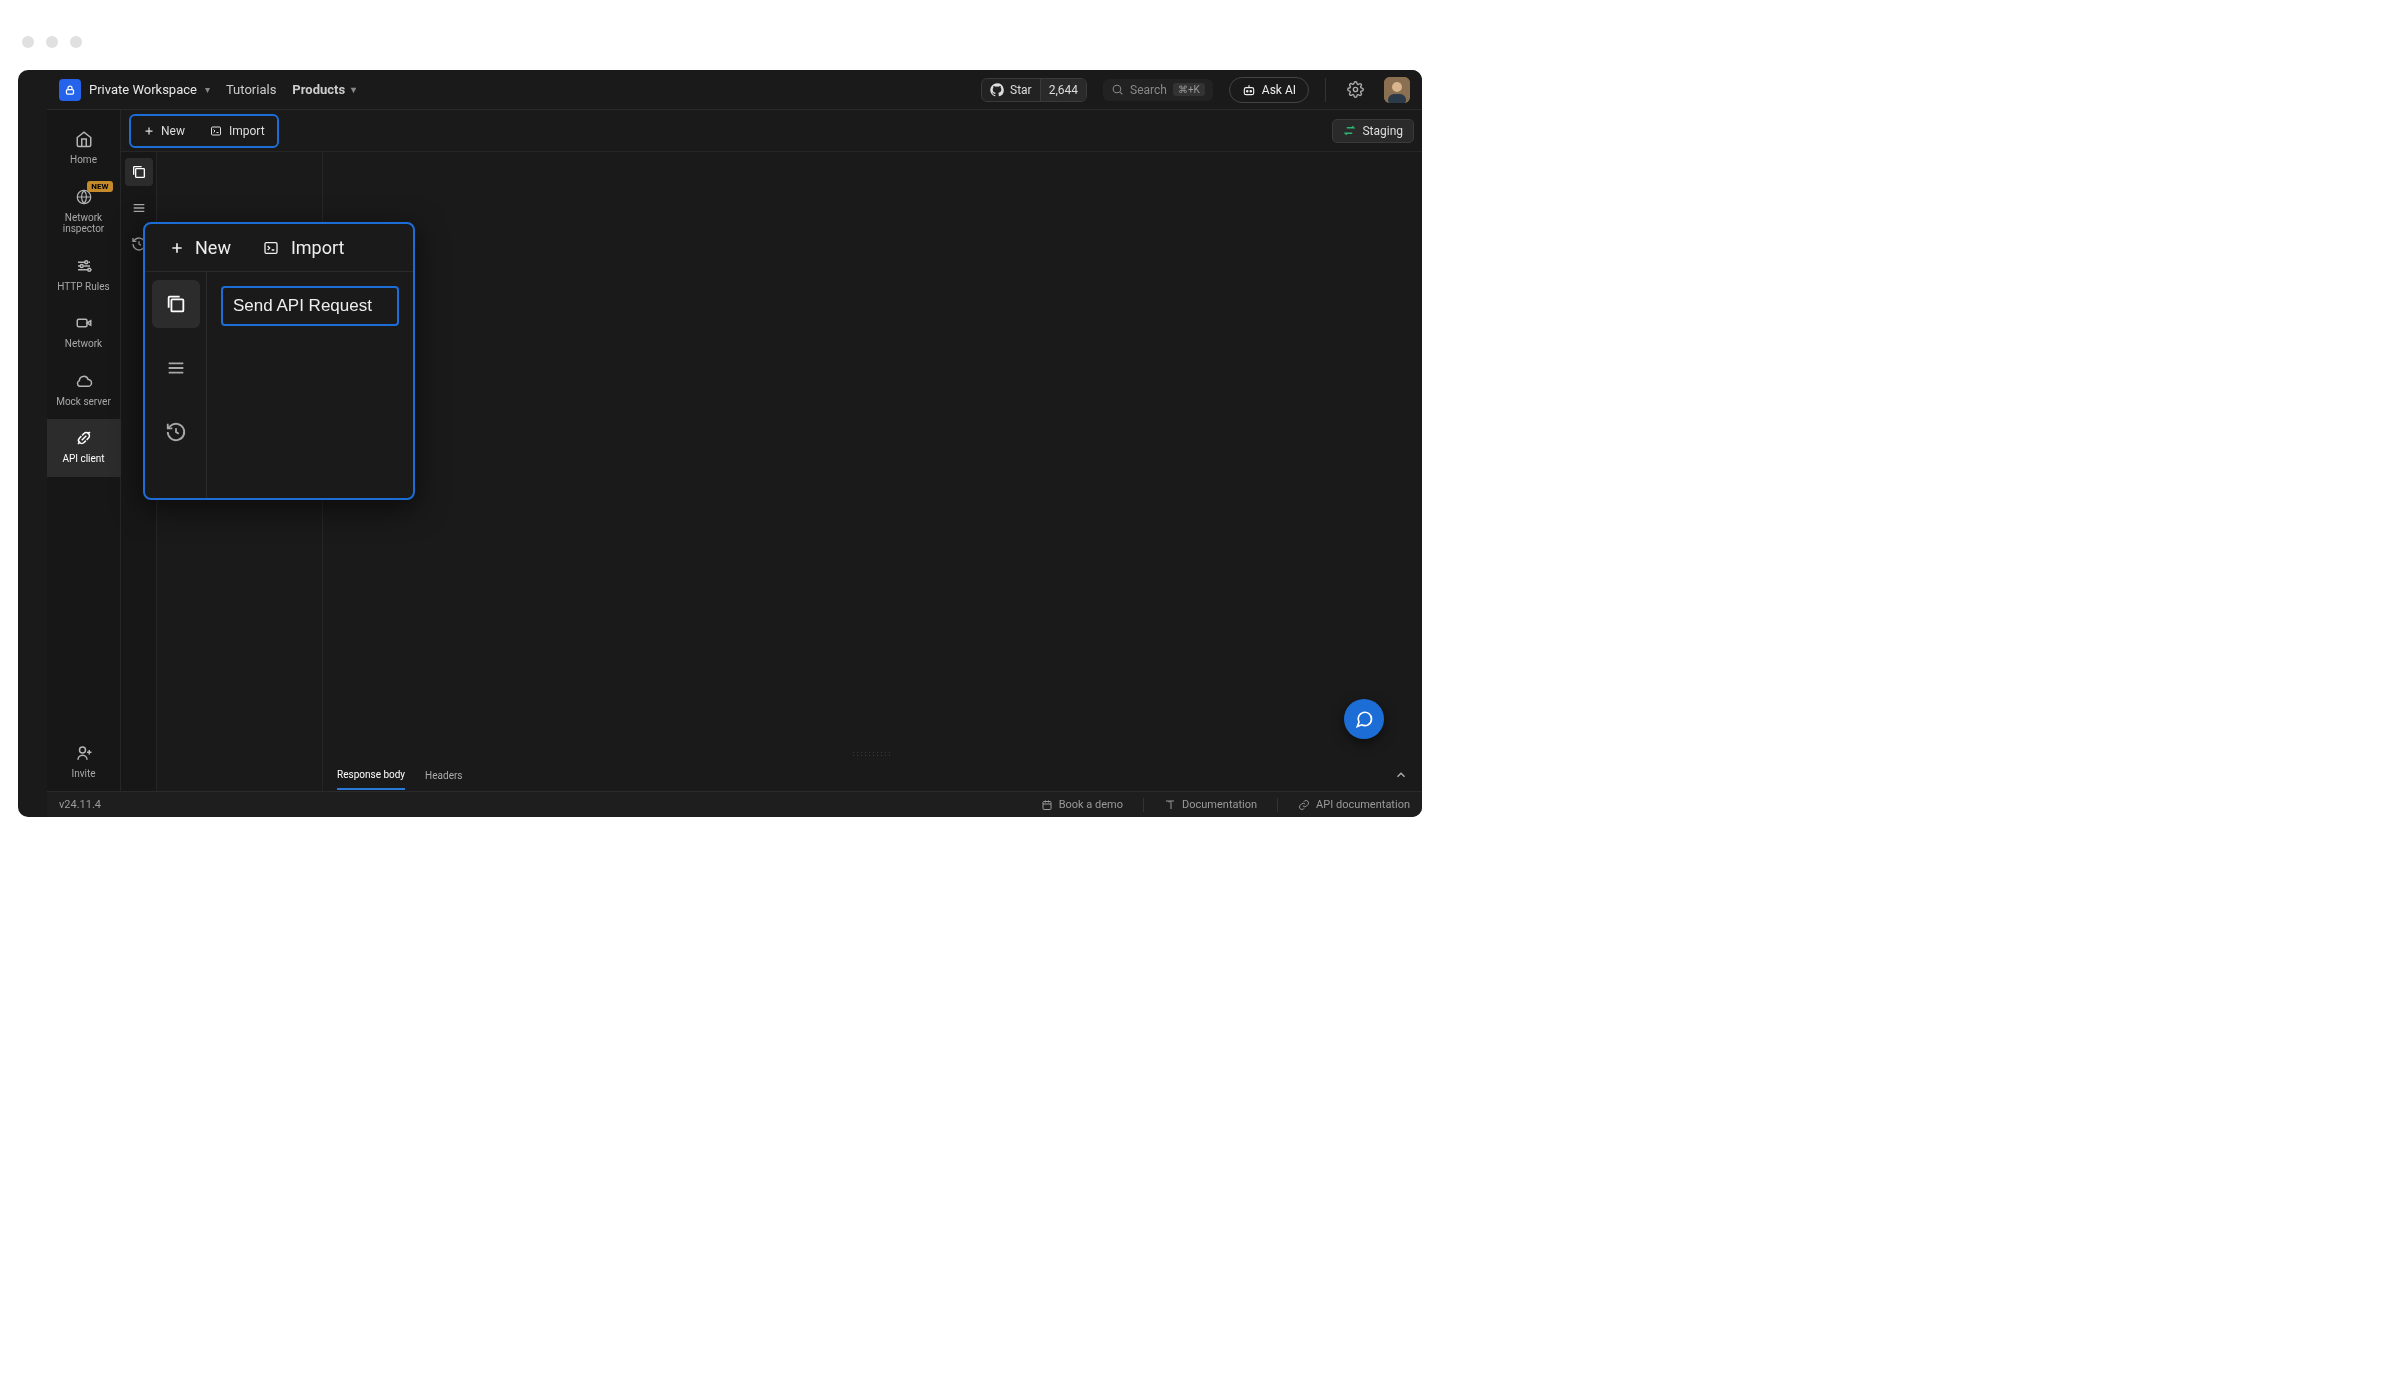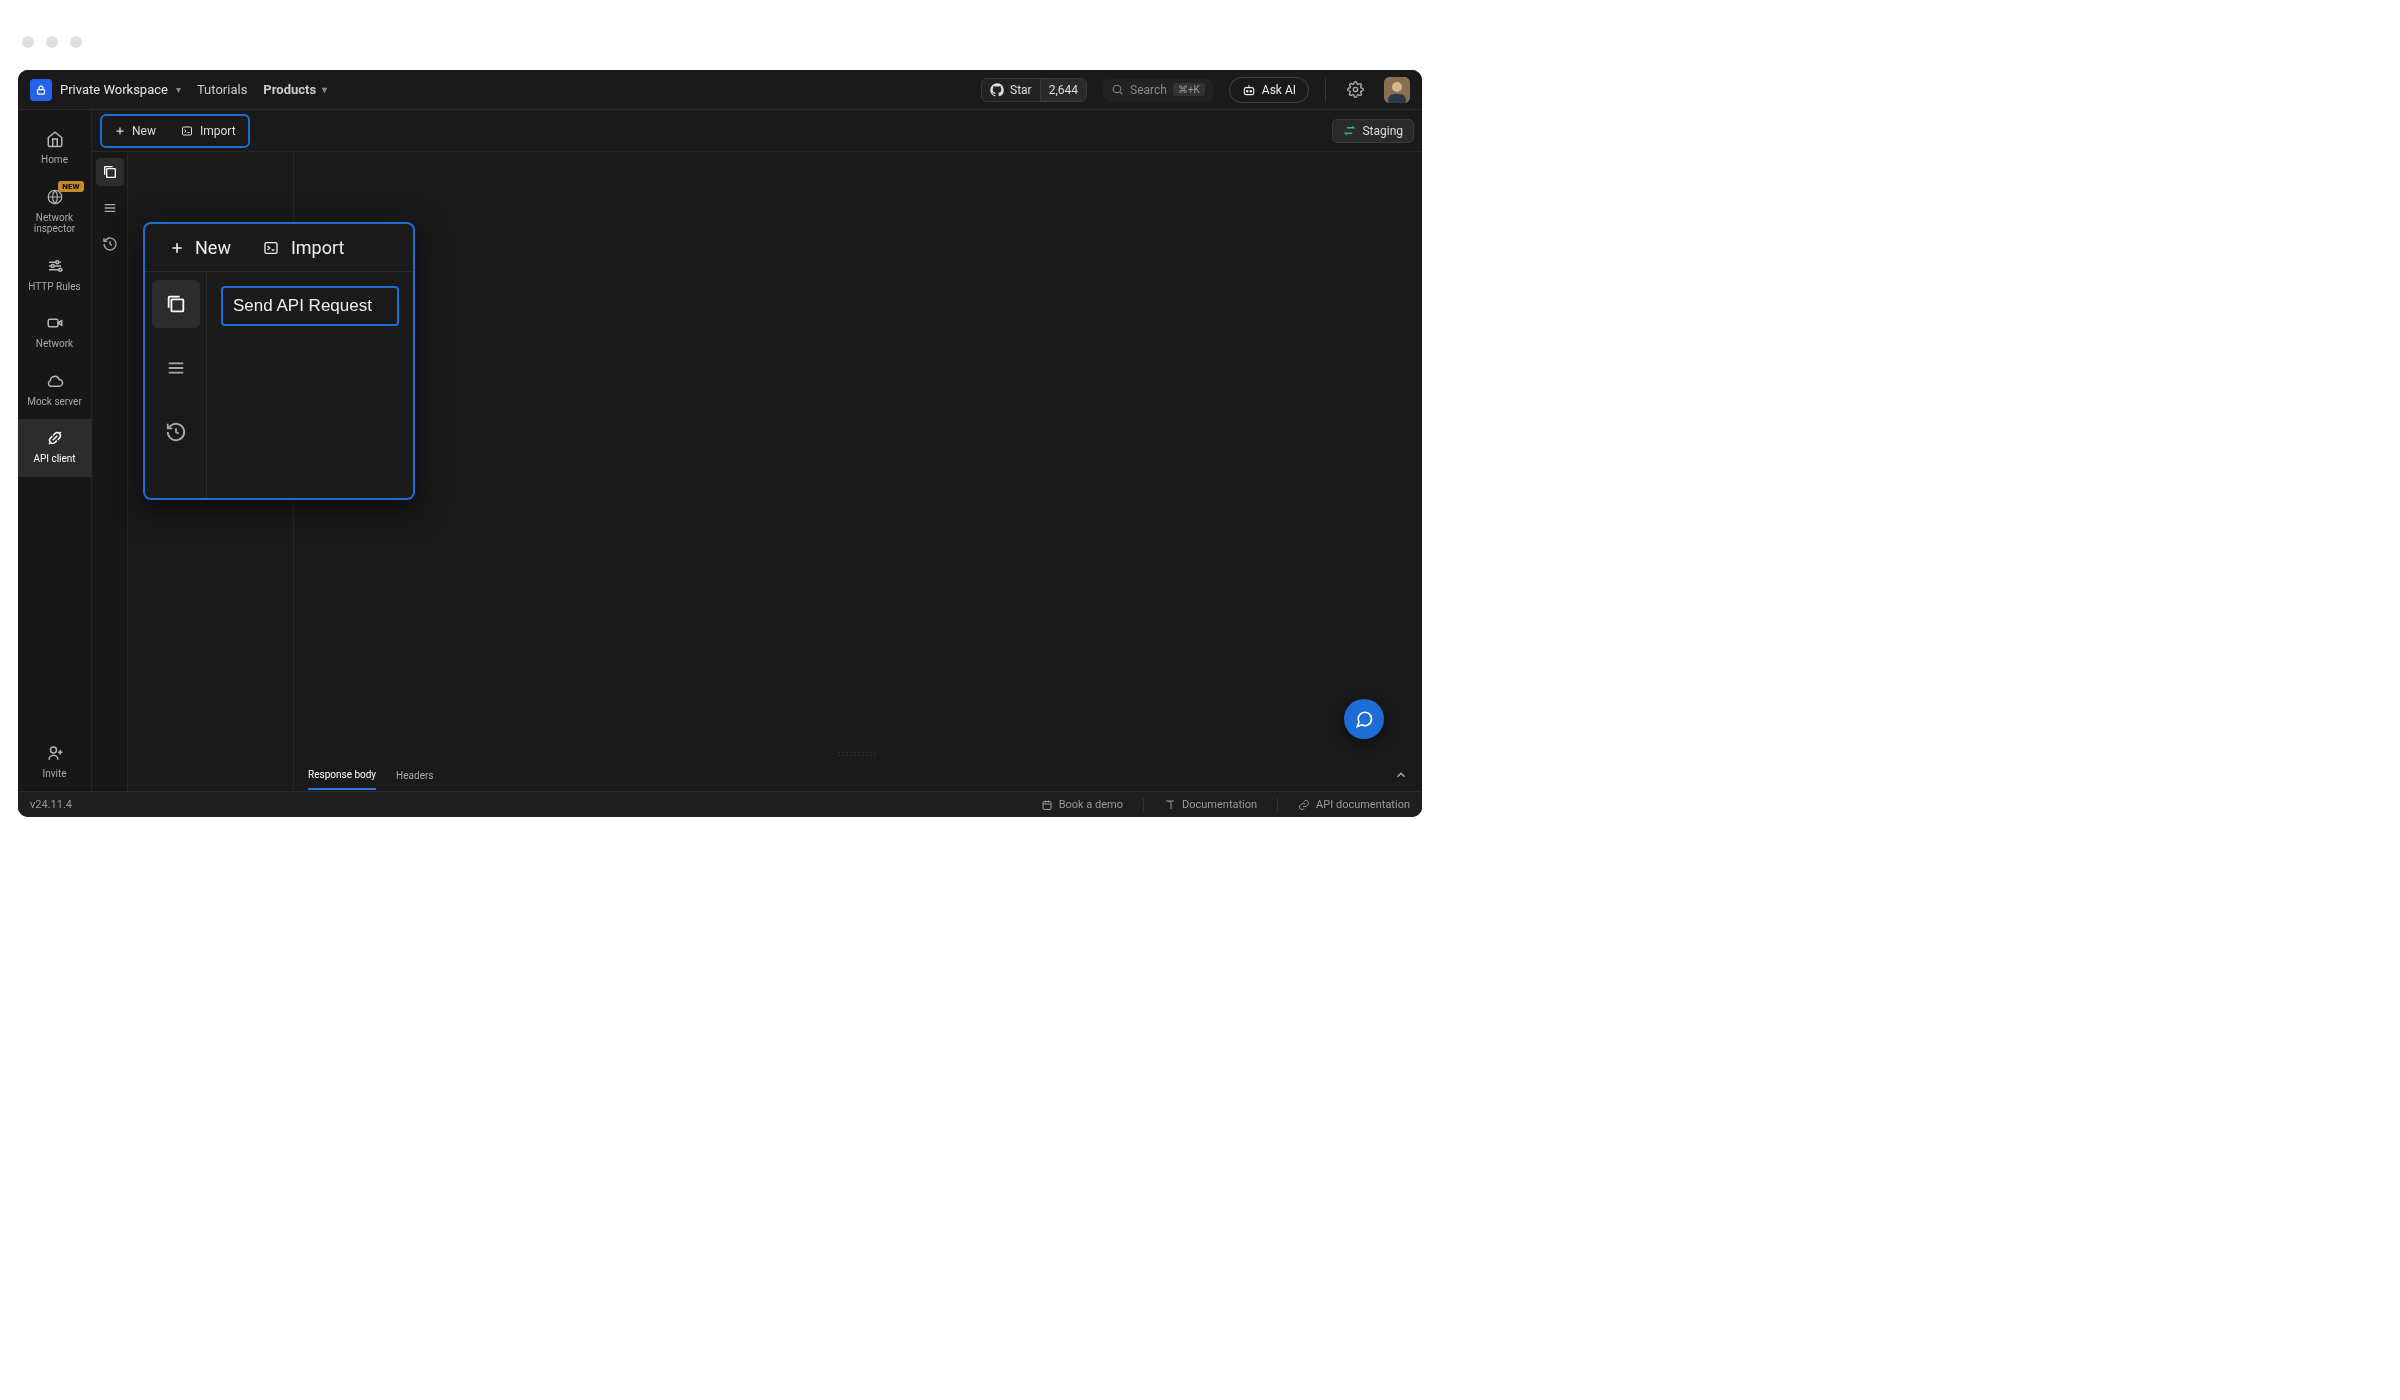--- a/index.html
+++ b/index.html
@@ -20,20 +20,21 @@
 }
 .tl { width: 12px; height: 12px; border-radius: 50%; background: #e0e0e0; }
 .app-frame {
   position: absolute;
   top: 70px; left: 18px; right: 18px; bottom: 6px;
   background: #1a1a1a;
   border-radius: 10px;
   overflow: hidden;
   display: flex;
   flex-direction: column;
+  padding-left: 29px;
 }
 .topbar {
   height: 40px;
   background: #1a1a1a;
   border-bottom: 1px solid #2a2a2a;
   display: flex;
   align-items: center;
   padding: 0 12px;
   gap: 16px;
 }

